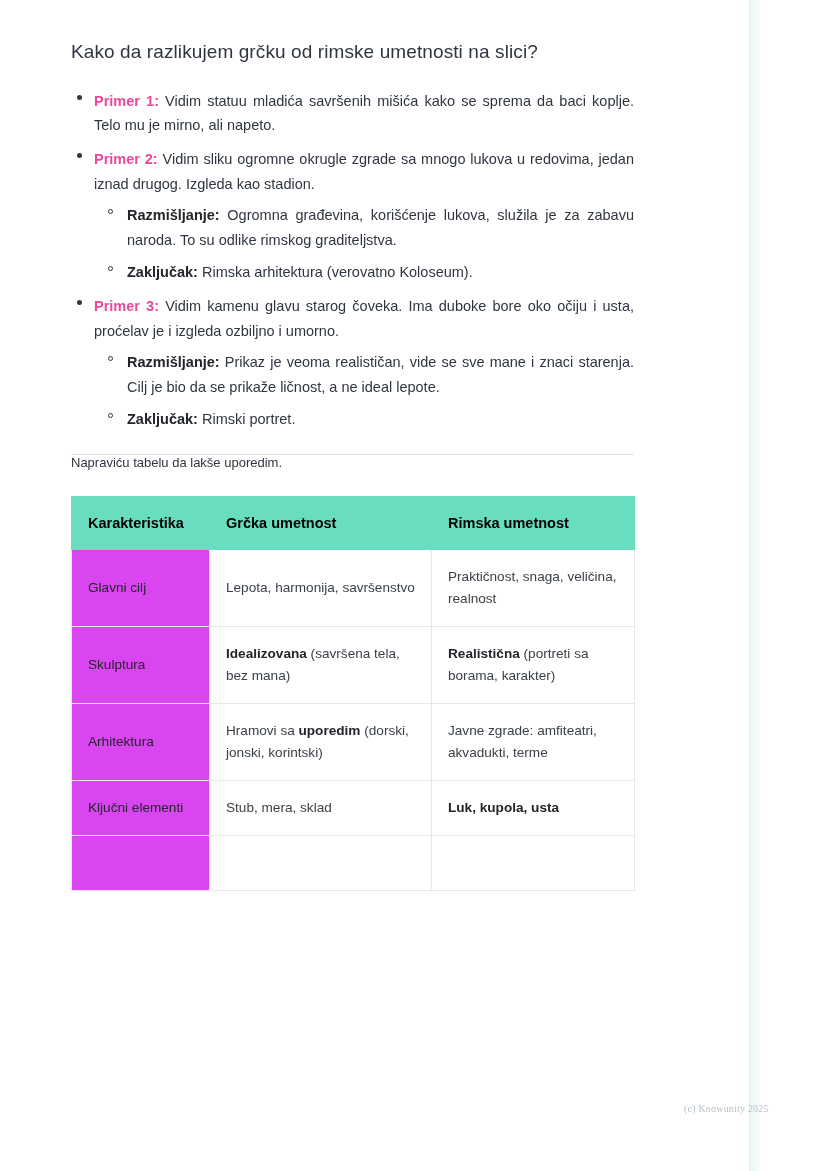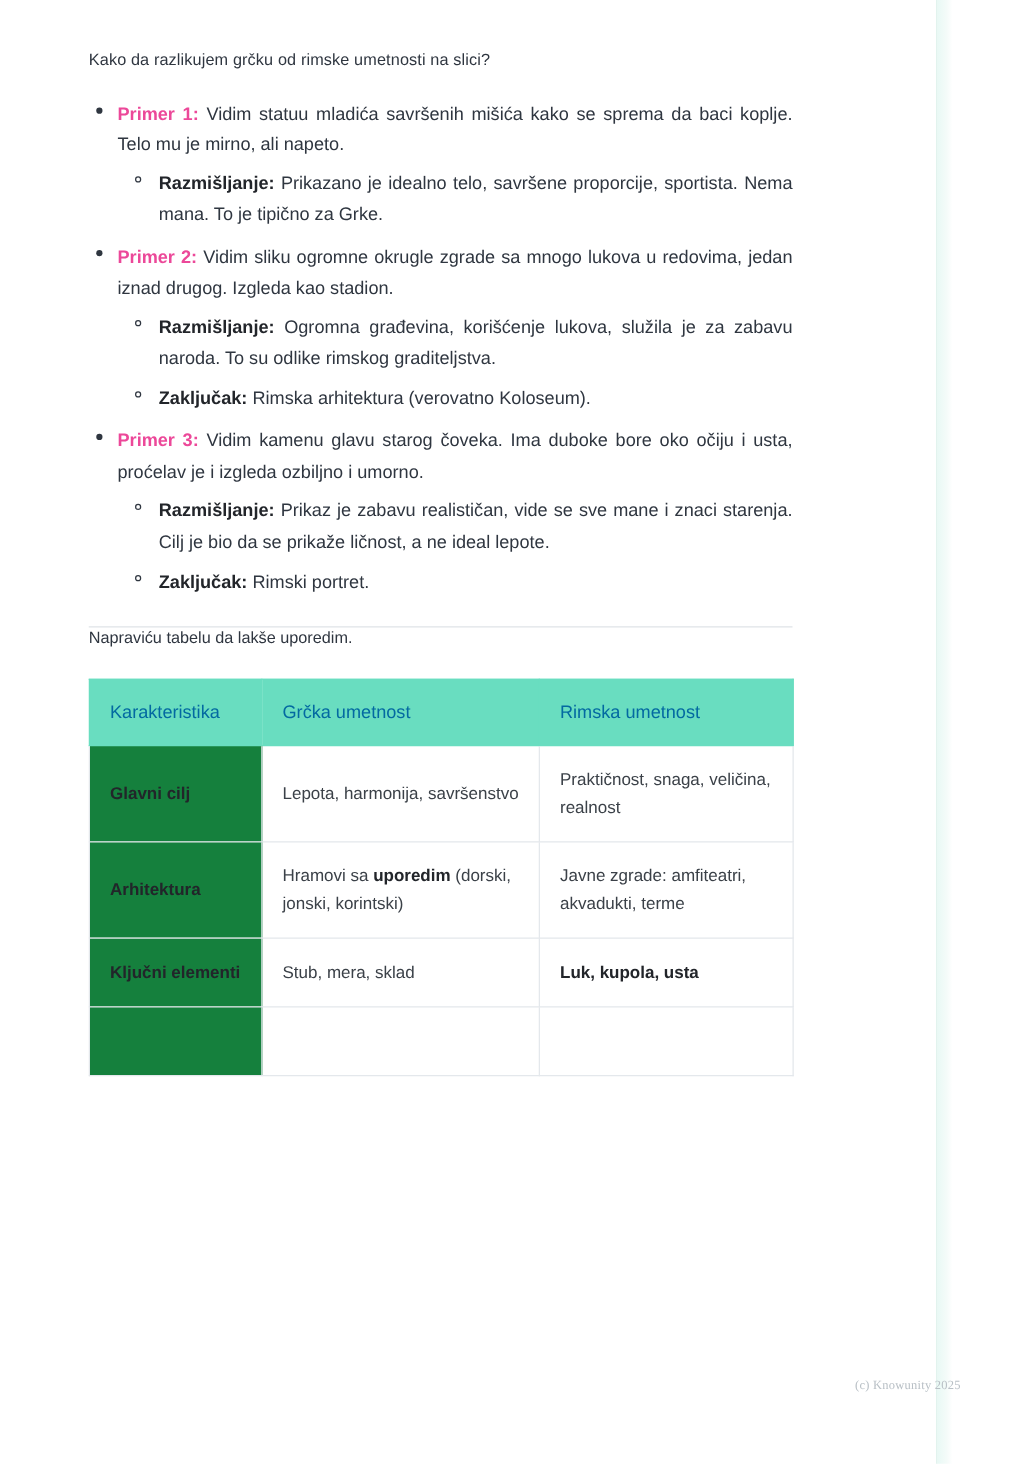--- a/index.html
+++ b/index.html
@@ -18,21 +18,21 @@
     width: 828px;
     height: 1171px;
   }
   .content {
     position: absolute;
     left: 71px;
     top: 38px;
     width: 563px;
   }
   .q-line {
-    font-size: 13px;
+    font-size: 19px;
     line-height: 1.5;
     color: #2f3640;
     margin: 0 0 22px 0;
     letter-spacing: 0.1px;
   }
   ul.lvl1 {
     list-style: none;
     margin: 0;
     padding: 0;
   }
@@ -107,39 +107,39 @@
     border-collapse: collapse;
     width: 563px;
     table-layout: fixed;
     font-size: 13.6px;
   }
   table.cmp col.c1 { width: 138px; }
   table.cmp col.c2 { width: 222px; }
   table.cmp col.c3 { width: 203px; }
   table.cmp thead th {
     background: #69ddc0;
-    color: #0369a1;
+    color: #000000;
     text-align: left;
-    font-weight: normal;
+    font-weight: bold;
     font-size: 14.5px;
     padding: 18px 16px;
     border: 1px solid #69ddc0;
     vertical-align: middle;
   }
   table.cmp tbody td {
     border: 1px solid #e4e8ec;
     padding: 16px 16px;
     vertical-align: middle;
     line-height: 1.62;
     color: #3b4148;
   }
   table.cmp tbody td.rowhead {
-    font-weight: bold;
+    font-weight: normal;
     color: #22252a;
-    background: #15803d;
+    background: #d946ef;
   }
   table.cmp tbody td b { font-weight: bold; color: #22252a; }
   .right-strip {
     position: absolute;
     top: 0;
     left: 750px;
     width: 12px;
     height: 1171px;
     background: linear-gradient(to right, #e9f9f5 0%, #f4fbf9 60%, #ffffff 100%);
   }
@@ -172,24 +172,20 @@
   <div class="content">
 
     <p class="q-line">Kako da razlikujem grčku od rimske umetnosti na slici?</p>
 
     <ul class="lvl1">
 
       <li>
         <span class="bullet"></span>
         <div class="p-text"><b>Primer 1:</b><span> Vidim statuu mladića savršenih mišića kako se sprema da baci koplje. Telo mu je mirno, ali napeto.</span></div>
         <ul class="lvl2">
-          <li>
-            <span class="bullet-o"></span>
-            <div class="sub-text"><b>Razmišljanje:</b><span> Prikazano je idealno telo, savršene proporcije, sportista. Nema mana. To je tipično za Grke.</span></div>
-          </li>
         </ul>
       </li>
 
       <li>
         <span class="bullet"></span>
         <div class="p-text"><b>Primer 2:</b><span> Vidim sliku ogromne okrugle zgrade sa mnogo lukova u redovima, jedan iznad drugog. Izgleda kao stadion.</span></div>
         <ul class="lvl2">
           <li>
             <span class="bullet-o"></span>
             <div class="sub-text"><b>Razmišljanje:</b><span> Ogromna građevina, korišćenje lukova, služila je za zabavu naroda. To su odlike rimskog graditeljstva.</span></div>
@@ -200,21 +196,21 @@
           </li>
         </ul>
       </li>
 
       <li>
         <span class="bullet"></span>
         <div class="p-text"><b>Primer 3:</b><span> Vidim kamenu glavu starog čoveka. Ima duboke bore oko očiju i usta, proćelav je i izgleda ozbiljno i umorno.</span></div>
         <ul class="lvl2">
           <li>
             <span class="bullet-o"></span>
-            <div class="sub-text"><b>Razmišljanje:</b><span> Prikaz je zabavu realističan, vide se sve mane i znaci starenja. Cilj je bio da se prikaže ličnost, a ne ideal lepote.</span></div>
+            <div class="sub-text"><b>Razmišljanje:</b><span> Prikaz je veoma realističan, vide se sve mane i znaci starenja. Cilj je bio da se prikaže ličnost, a ne ideal lepote.</span></div>
           </li>
           <li>
             <span class="bullet-o"></span>
             <div class="sub-text"><b>Zaključak:</b><span> Rimski portret.</span></div>
           </li>
         </ul>
       </li>
 
     </ul>
 
@@ -236,20 +232,25 @@
           <th>Rimska umetnost</th>
         </tr>
       </thead>
       <tbody>
         <tr>
           <td class="rowhead">Glavni cilj</td>
           <td><span>Lepota, harmonija, savršenstvo</span><b></b><span></span></td>
           <td><span>Praktičnost, snaga, veličina, realnost</span><b></b><span></span></td>
         </tr>
         <tr>
+          <td class="rowhead">Skulptura</td>
+          <td><span></span><b>Idealizovana</b><span> (savršena tela, bez mana)</span></td>
+          <td><span></span><b>Realistična</b><span> (portreti sa borama, karakter)</span></td>
+        </tr>
+        <tr>
           <td class="rowhead">Arhitektura</td>
           <td><span>Hramovi sa </span><b>uporedim</b><span> (dorski, jonski, korintski)</span></td>
           <td><span>Javne zgrade: amfiteatri, akvadukti, terme</span><b></b><span></span></td>
         </tr>
         <tr>
           <td class="rowhead">Ključni elementi</td>
           <td><span>Stub, mera, sklad</span><b></b><span></span></td>
           <td><span></span><b>Luk, kupola, usta</b><span></span></td>
         </tr>
         <tr>

